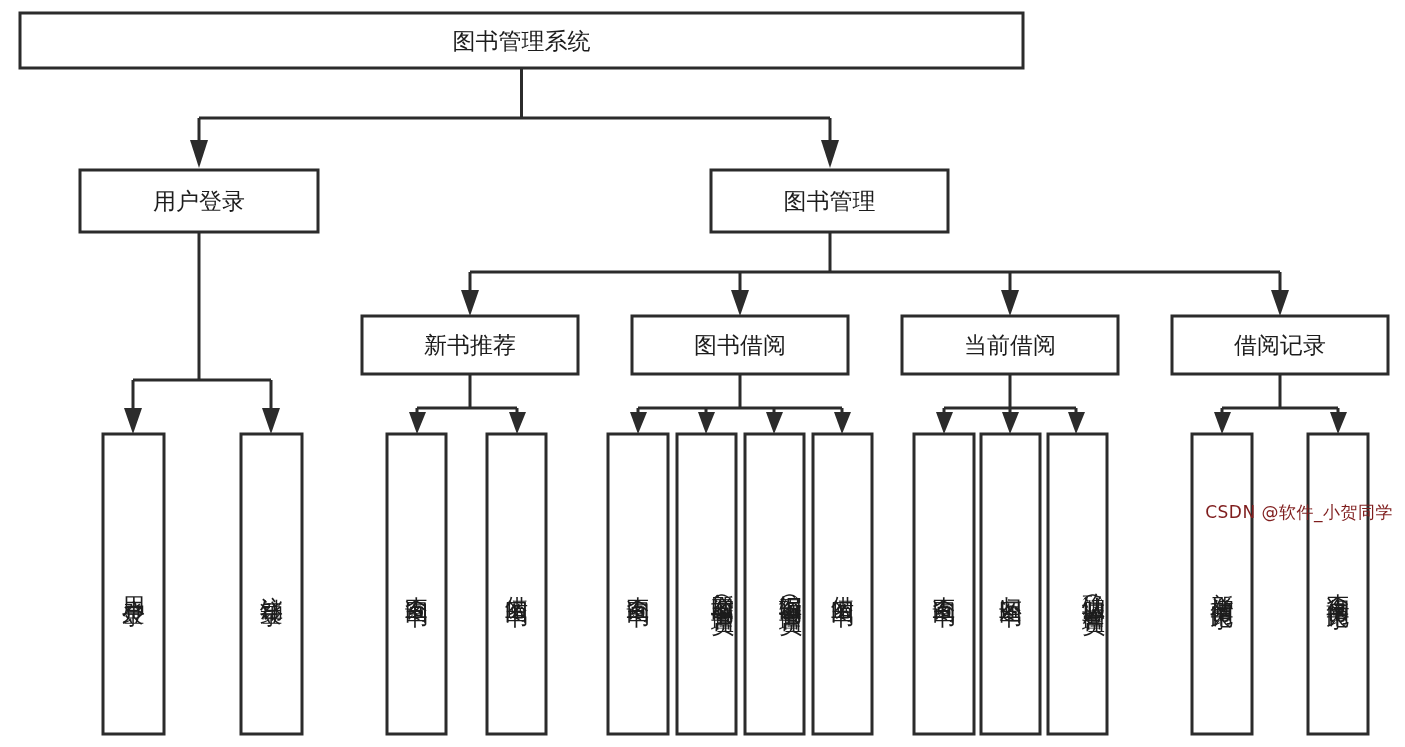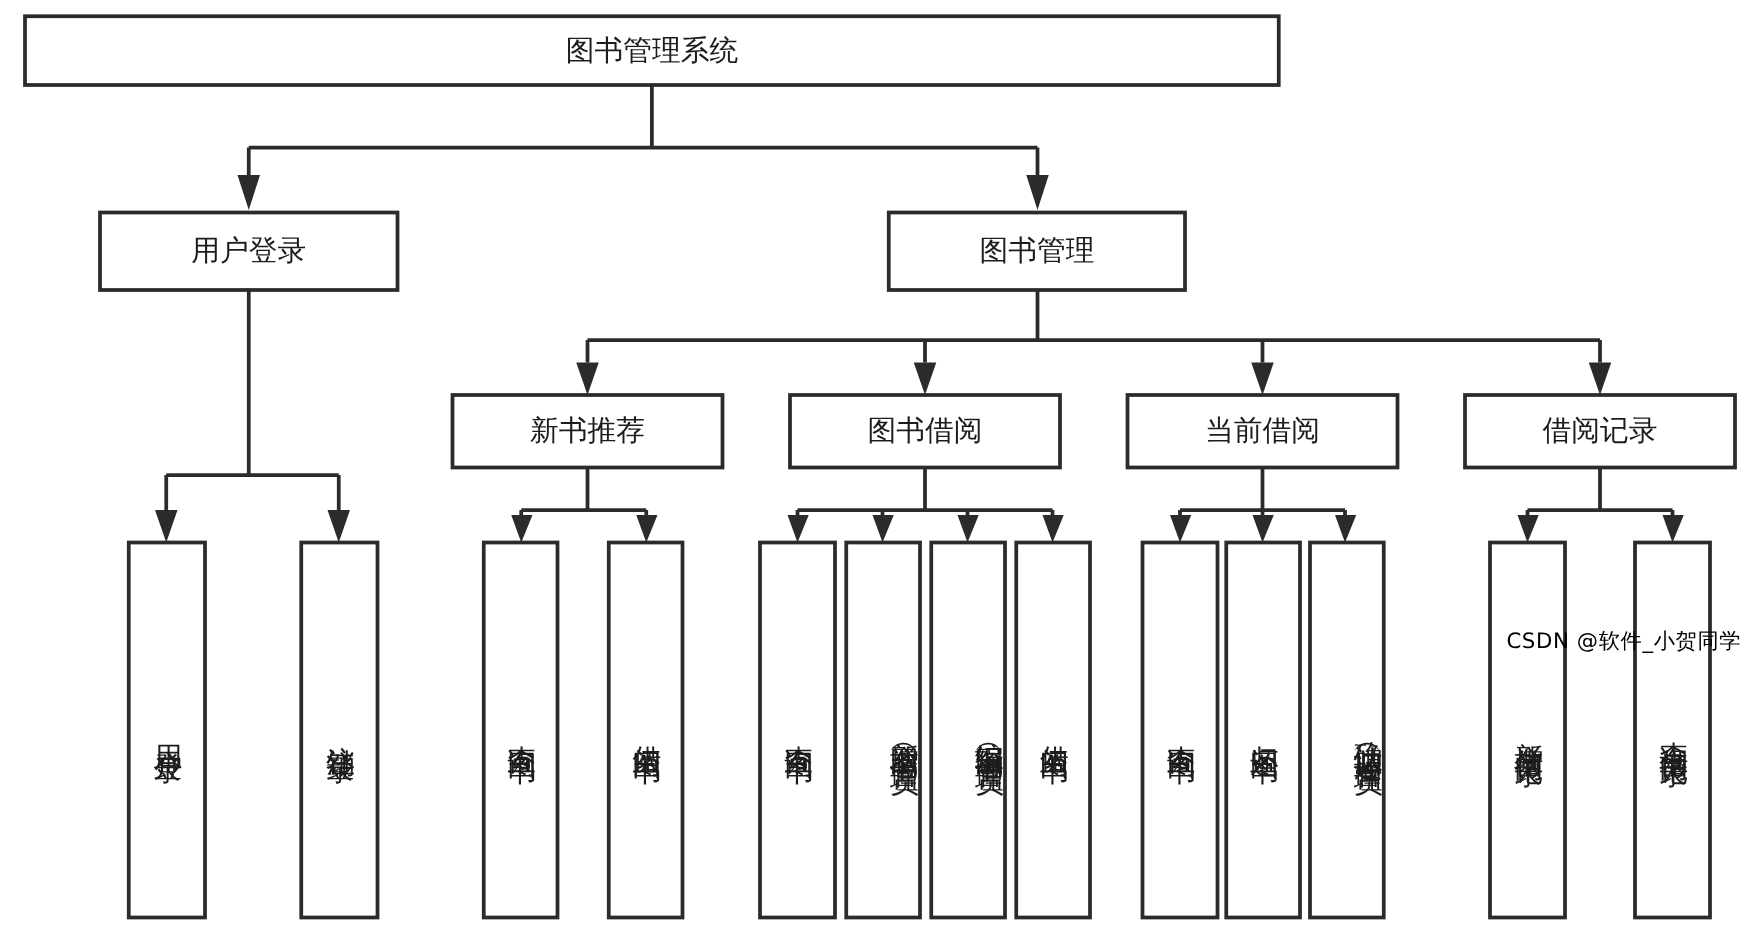--- a/index.html
+++ b/index.html
@@ -64,21 +64,21 @@
     white-space: nowrap;
     pointer-events: none;
     user-select: none;
   }
   .watermark {
     position: absolute;
     right: 12px;
     bottom: 6px;
     font-family: "DejaVu Sans", "Liberation Sans", sans-serif;
     font-size: 17px;
-    color: #000000;
+    color: #7f1d1d;
     letter-spacing: 0.5px;
     white-space: nowrap;
   }
 </style>
 </head>
 <body>
 
 <div id="diagram-root">
 
   <svg id="tree-svg" viewBox="0 0 1405 747">

